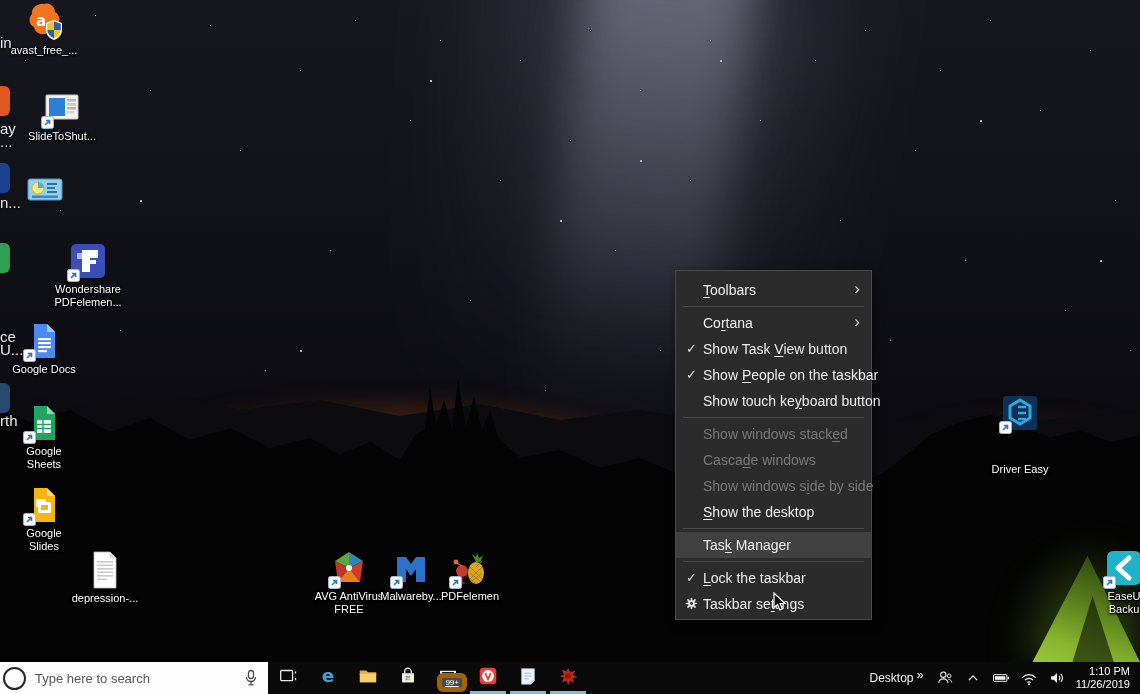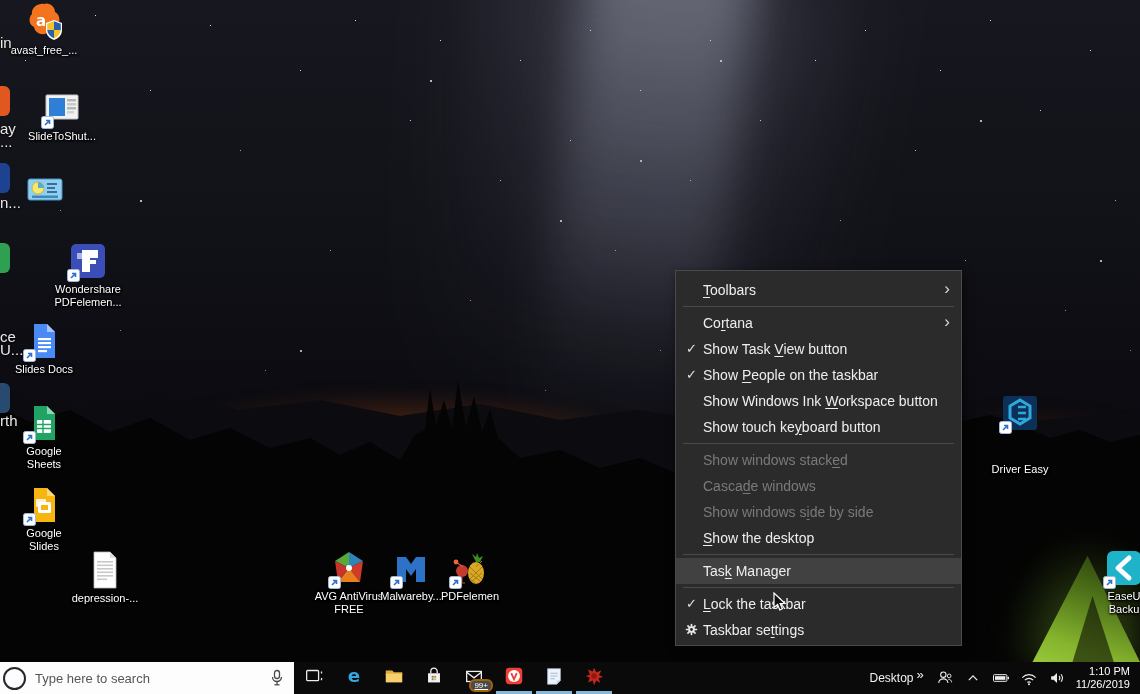--- a/index.html
+++ b/index.html
@@ -48,42 +48,42 @@
   .dicon-img{width:38px;height:38px;position:relative;flex:0 0 auto;}
   .dicon-img svg{width:100%;height:100%;display:block;}
   .sc-arrow{position:absolute;left:-2px;bottom:-2px;width:13px;height:13px;}
   .sc-arrow svg{width:13px;height:13px;display:block;}
   .dicon-label{margin-top:3px;font-size:11px;line-height:13px;color:#fff;text-align:center;white-space:pre-line;
     text-shadow:0 1px 2px rgba(0,0,0,.95),0 0 3px rgba(0,0,0,.9),1px 1px 2px rgba(0,0,0,.85);}
   .edge-partial{position:absolute;left:0;z-index:10;font-size:15px;line-height:13px;color:#e8e8e8;white-space:pre-line;
     text-shadow:0 1px 2px rgba(0,0,0,.95);}
   .edge-sliver{position:absolute;z-index:10;}
   
-  #context-menu{position:absolute;left:675px;top:270px;width:287px;z-index:60;background:#2b2b2b;
+  #context-menu{position:absolute;left:675px;top:270px;width:197px;z-index:60;background:#2b2b2b;
     border:1px solid #4a4a4a;box-shadow:2px 3px 9px rgba(0,0,0,.55);padding:6px 0 2px;box-sizing:border-box;
     font-size:14px;color:#eeeeee;}
   .menu-item{position:relative;height:26px;line-height:26px;padding-left:27px;padding-right:26px;white-space:nowrap;}
   .menu-item.hl{background:#414141;}
   .menu-item.disabled{color:#7a7a7a;}
   .menu-check{position:absolute;left:7px;top:0;width:17px;height:26px;text-align:center;font-size:13px;color:#e0e0e0;}
   .menu-check svg{width:13px;height:13px;margin-top:6px;}
   .menu-arrow{position:absolute;right:11px;top:-1px;font-size:17px;color:#d8d8d8;}
   .menu-sep{height:1px;background:#4a4a4a;margin:3px 7px;}
   .menu-item u{text-decoration:underline;text-underline-offset:2px;}
   
   #taskbar{position:absolute;left:0;bottom:0;width:1140px;height:32px;background:#0a0a0a;z-index:40;
     display:flex;align-items:center;}
-  #search-box{width:294px;height:32px;background:#fdfdfd;display:flex;align-items:center;position:relative;flex:0 0 auto;}
+  #search-box{width:268px;height:32px;background:#fdfdfd;display:flex;align-items:center;position:relative;flex:0 0 auto;}
   .cortana-ring{width:19px;height:19px;border:2.5px solid #26262e;border-radius:50%;margin-left:3px;flex:0 0 auto;}
   #search-text{margin-left:9px;font-size:13px;color:#565656;}
   .mic{position:absolute;right:9px;top:7px;width:16px;height:18px;}
   .tb-btn{width:40px;height:32px;display:flex;align-items:center;justify-content:center;position:relative;flex:0 0 auto;}
   .tb-btn svg{width:22px;height:22px;}
   .tb-underline{position:absolute;bottom:0;left:2px;right:2px;height:3px;background:#84b8dd;}
-  .mail-badge{position:absolute;right:1px;bottom:2px;background:#4a4a4a;border:2px solid #a16207;color:#fff;
+  .mail-badge{position:absolute;right:1px;bottom:2px;background:#4a4a4a;border:5px solid #a16207;color:#fff;
     font-size:8px;line-height:9px;padding:0 3px;border-radius:6px;text-decoration:underline;}
   #tray{margin-left:auto;display:flex;align-items:center;height:32px;padding-right:6px;}
   .tray-label{font-size:12px;color:#f2f2f2;}
   .tray-chev{color:#f2f2f2;font-size:13px;margin:0 7px 7px 3px;}
   .tray-ic{width:24px;height:24px;margin:0 2px;display:flex;align-items:center;justify-content:center;}
   .tray-ic svg{width:20px;height:20px;}
   #clock{font-size:11px;color:#fff;text-align:right;line-height:13px;margin:0 4px 0 5px;}
   #cursor{position:absolute;left:773px;top:592px;z-index:100;}
 </style>
 </head>
@@ -184,21 +184,21 @@
               <rect x="13" y="28" width="9" height="2.2"></rect>
             </g>
           </svg>
           <span class="sc-arrow">
             <svg viewBox="0 0 13 13">
               <rect x="0.5" y="0.5" width="12" height="12" rx="2" fill="#fff" stroke="#9fb8d8"></rect>
               <path d="M4 9L8.5 4.5M5 4.5h3.5V8" stroke="#2f6fd0" stroke-width="1.6" fill="none"></path>
             </svg>
           </span>
         </div>
-        <div class="dicon-label">Slides Docs</div>
+        <div class="dicon-label">Google Docs</div>
       </div>
       <div class="dicon" style="left: 6px; top: 404px;">
         <div class="dicon-img">
           <svg viewBox="0 0 38 38">
             <path d="M9 2h13l8 8v26H9z" fill="#1fa463"></path>
             <path d="M22 2l8 8h-8z" fill="#8fd6b4"></path>
             <rect x="12" y="16" width="14" height="13" rx="1" fill="#fff"></rect>
             <path d="M12 20.5h14M12 24.5h14M18 16v13" stroke="#1fa463" stroke-width="1.4"></path>
           </svg>
           <span class="sc-arrow">
@@ -345,21 +345,20 @@
       <div class="edge-sliver" style="left: -18px; top: 243px; width: 28px; height: 30px; border-radius: 6px; background: rgb(47, 160, 82);"></div>
       <div class="edge-sliver" style="left: -18px; top: 383px; width: 28px; height: 30px; border-radius: 6px; background: rgb(39, 74, 110);"></div>
     </div>
 
   <div id="context-menu">
       <div class="menu-item"><span><u>T</u>oolbars</span><span class="menu-arrow">›</span></div>
       <div class="menu-sep"></div>
       <div class="menu-item"><span>Co<u>r</u>tana</span><span class="menu-arrow">›</span></div>
       <div class="menu-item"><span class="menu-check">✓</span><span>Show Task <u>V</u>iew button</span></div>
       <div class="menu-item"><span class="menu-check">✓</span><span>Show <u>P</u>eople on the taskbar</span></div>
-      <div class="menu-item"><span>Show Windows Ink <u>W</u>orkspace button</span></div>
       <div class="menu-item"><span>Show touch ke<u>y</u>board button</span></div>
       <div class="menu-sep"></div>
       <div class="menu-item disabled"><span>Show windows stack<u>e</u>d</span></div>
       <div class="menu-item disabled"><span>Casca<u>d</u>e windows</span></div>
       <div class="menu-item disabled"><span>Show windows s<u>i</u>de by side</span></div>
       <div class="menu-item"><span><u>S</u>how the desktop</span></div>
       <div class="menu-sep"></div>
       <div class="menu-item hl"><span>Tas<u>k</u> Manager</span></div>
       <div class="menu-sep"></div>
       <div class="menu-item"><span class="menu-check">✓</span><span><u>L</u>ock the taskbar</span></div>

